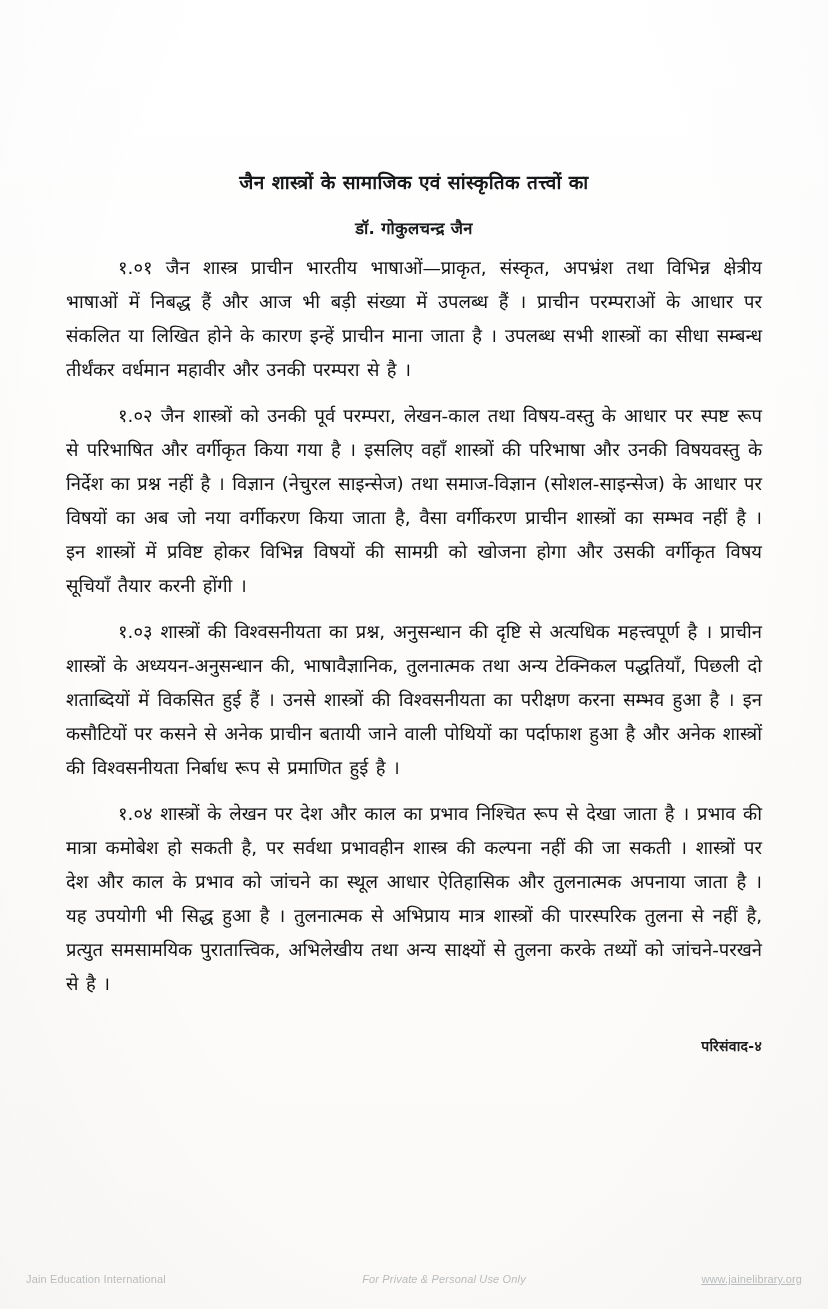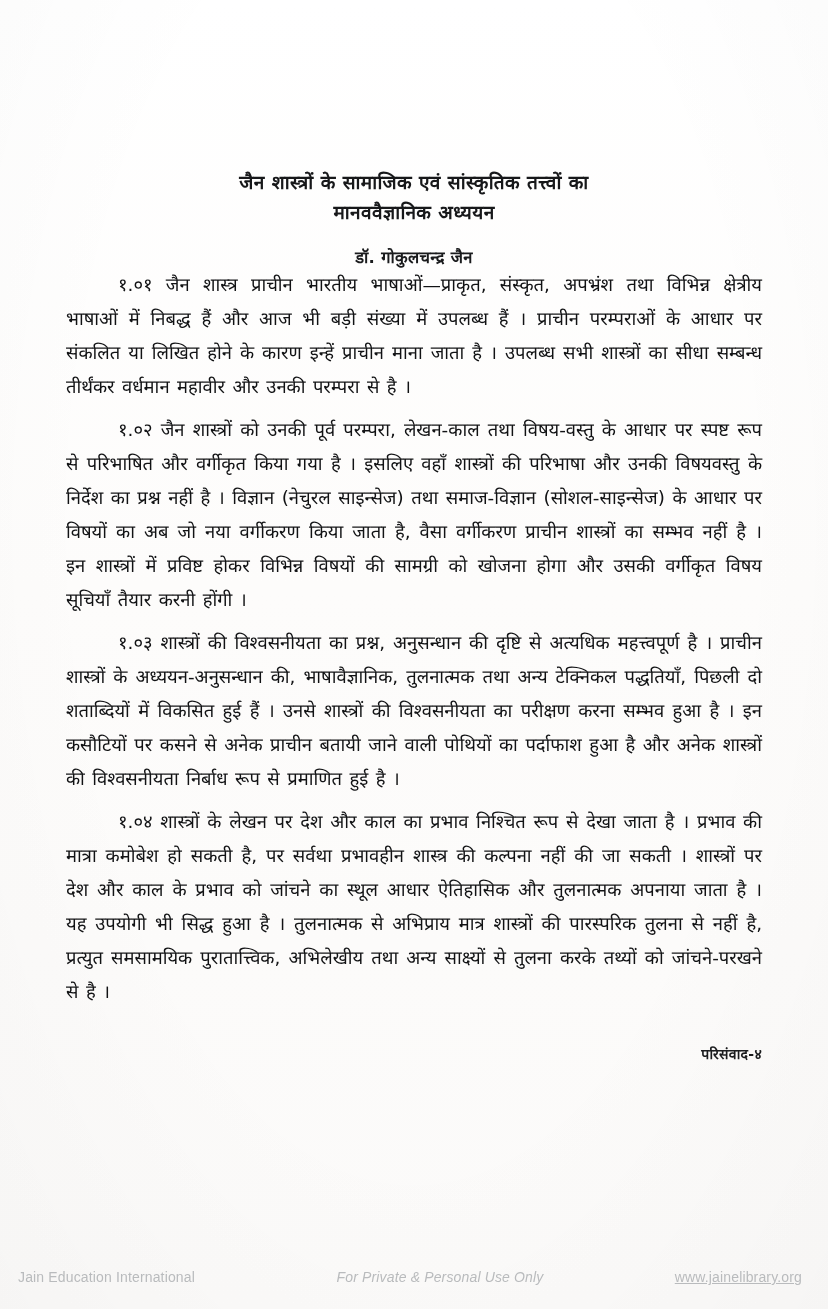--- a/index.html
+++ b/index.html
@@ -70,67 +70,66 @@
     letter-spacing: 0.2px;
   }
 
   .para {
     font-family: "DejaVu Sans", sans-serif;
     font-size: 18.4px;
     color: #111214;
     line-height: 34px;
     text-align: justify;
     text-align-last: left;
-    margin: 0 0 9px 0;
+    margin: 12px 0 9px 0;
     text-indent: 52px;
     word-spacing: 1.6px;
     -webkit-font-smoothing: none;
   }
 
   .page-marker {
     position: relative;
     z-index: 1;
     text-align: right;
     padding: 26px 66px 0 0;
     font-family: "DejaVu Sans", sans-serif;
     font-size: 14px;
     font-weight: 700;
     color: #1a1b1d;
     letter-spacing: 0.3px;
   }
 
   .footer {
     position: absolute;
-    left: 0;
+    left: 8px;
     right: 0;
     bottom: 24px;
     z-index: 1;
     display: flex;
     padding: 0 18px;
     box-sizing: border-box;
     font-family: "Liberation Sans", sans-serif;
-    font-size: 14px;
+    font-size: 11px;
     color: #b9bbbd;
     letter-spacing: 0.15px;
   }
   .footer-left   { flex: 0 0 auto; width: 300px; text-align: left; }
   .footer-center { flex: 1 1 auto; text-align: center; font-style: italic; }
   .footer-right  { flex: 0 0 auto; width: 240px; text-align: right; padding-right: 8px; text-decoration: underline; }
 </style>
 </head>
 <body>
 
 <div class="page">
 
   <div class="content">
 
     <div class="title-block">
       <h1 class="doc-title">
         <span>जैन शास्त्रों के सामाजिक एवं सांस्कृतिक तत्त्वों का</span><br>
-        <span>मानववैज्ञानिक अध्ययन</span>
       </h1>
       <div class="doc-author">डॉ. गोकुलचन्द्र जैन</div>
     </div>
 
 
     <p class="para">१.०१ जैन शास्त्र प्राचीन भारतीय भाषाओं—प्राकृत, संस्कृत, अपभ्रंश तथा विभिन्न क्षेत्रीय भाषाओं में निबद्ध हैं और आज भी बड़ी संख्या में उपलब्ध हैं । प्राचीन परम्पराओं के आधार पर संकलित या लिखित होने के कारण इन्हें प्राचीन माना जाता है । उपलब्ध सभी शास्त्रों का सीधा सम्बन्ध तीर्थंकर वर्धमान महावीर और उनकी परम्परा से है ।</p>
     <p class="para">१.०२ जैन शास्त्रों को उनकी पूर्व परम्परा, लेखन-काल तथा विषय-वस्तु के आधार पर स्पष्ट रूप से परिभाषित और वर्गीकृत किया गया है । इसलिए वहाँ शास्त्रों की परिभाषा और उनकी विषयवस्तु के निर्देश का प्रश्न नहीं है । विज्ञान (नेचुरल साइन्सेज) तथा समाज-विज्ञान (सोशल-साइन्सेज) के आधार पर विषयों का अब जो नया वर्गीकरण किया जाता है, वैसा वर्गीकरण प्राचीन शास्त्रों का सम्भव नहीं है । इन शास्त्रों में प्रविष्ट होकर विभिन्न विषयों की सामग्री को खोजना होगा और उसकी वर्गीकृत विषय सूचियाँ तैयार करनी होंगी ।</p>
     <p class="para">१.०३ शास्त्रों की विश्वसनीयता का प्रश्न, अनुसन्धान की दृष्टि से अत्यधिक महत्त्वपूर्ण है । प्राचीन शास्त्रों के अध्ययन-अनुसन्धान की, भाषावैज्ञानिक, तुलनात्मक तथा अन्य टेक्निकल पद्धतियाँ, पिछली दो शताब्दियों में विकसित हुई हैं । उनसे शास्त्रों की विश्वसनीयता का परीक्षण करना सम्भव हुआ है । इन कसौटियों पर कसने से अनेक प्राचीन बतायी जाने वाली पोथियों का पर्दाफाश हुआ है और अनेक शास्त्रों की विश्वसनीयता निर्बाध रूप से प्रमाणित हुई है ।</p>
     <p class="para">१.०४ शास्त्रों के लेखन पर देश और काल का प्रभाव निश्चित रूप से देखा जाता है । प्रभाव की मात्रा कमोबेश हो सकती है, पर सर्वथा प्रभावहीन शास्त्र की कल्पना नहीं की जा सकती । शास्त्रों पर देश और काल के प्रभाव को जांचने का स्थूल आधार ऐतिहासिक और तुलनात्मक अपनाया जाता है । यह उपयोगी भी सिद्ध हुआ है । तुलनात्मक से अभिप्राय मात्र शास्त्रों की पारस्परिक तुलना से नहीं है, प्रत्युत समसामयिक पुरातात्त्विक, अभिलेखीय तथा अन्य साक्ष्यों से तुलना करके तथ्यों को जांचने-परखने से है ।</p>
 

